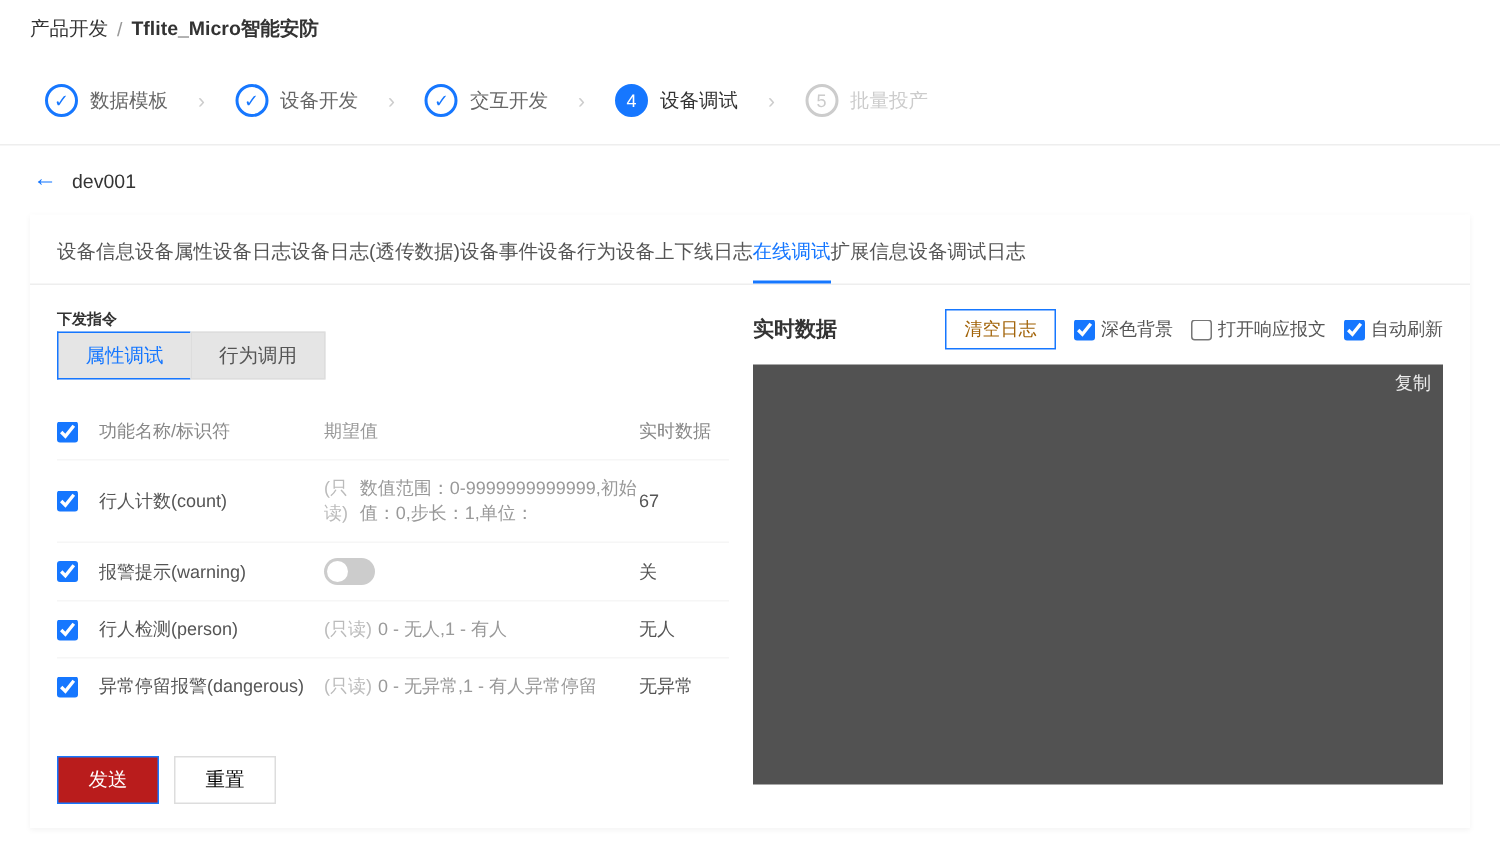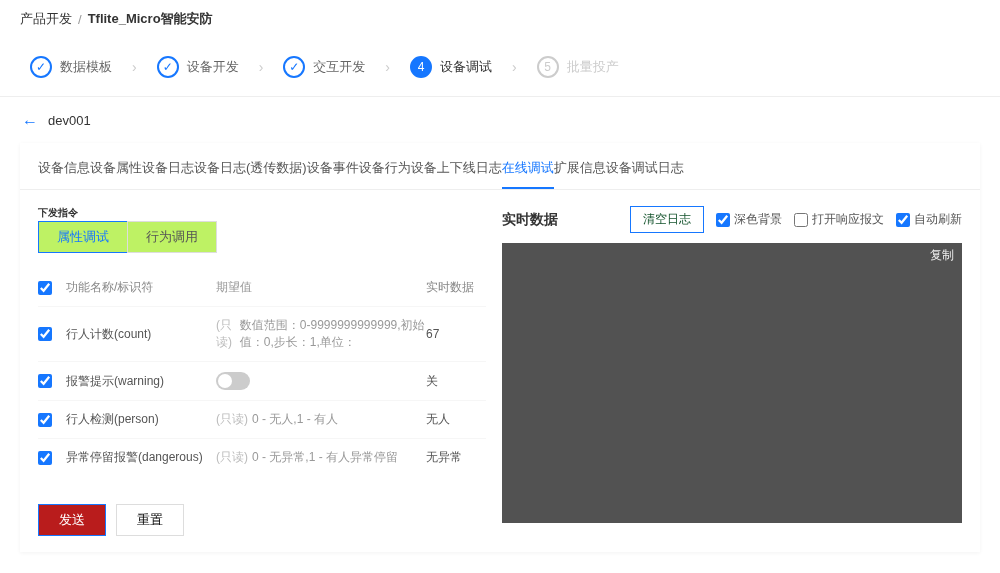--- a/index.html
+++ b/index.html
@@ -32,21 +32,21 @@
     .tab { padding: 4px 0 10px 0; color: #555; cursor: pointer; font-size: 13px; }
     .tab.active { color: #1677ff; border-bottom: 2px solid #1677ff; font-weight: 500; }
     
     .panel { display: flex; padding: 16px 18px; gap: 16px; }
     .left-col { flex: 1; }
     .right-col { width: 460px; }
     
     .section-title { font-weight: bold; font-size: 10px; margin-bottom: 1px; }
     
     .subtabs { display: flex; margin-bottom: 16px; }
-    .subtab { padding: 6px 18px; border: 1px solid #ddd; cursor: pointer; font-size: 13px; background: #bef264; color: #555; }
+    .subtab { padding: 6px 18px; border: 1px solid #ddd; cursor: pointer; font-size: 13px; background: #e5e5e5; color: #555; }
     .subtab:first-child { border-right: none; }
     .subtab.active { border-color: #1677ff; color: #1677ff; }
     
     .prop-table { width: 100%; }
     .prop-header, .prop-row { display: flex; align-items: center; padding: 10px 0; font-size: 12px; }
     .prop-header { color: #888; }
     .col-check { width: 28px; display: flex; align-items: center; }
     .col-name { width: 150px; }
     .col-expect { flex: 1; color: #999; display: flex; align-items: center; gap: 4px; }
     .col-expect .readonly { color: #bbb; }
@@ -57,21 +57,21 @@
     .toggle { width: 34px; height: 18px; background: #ccc; border-radius: 9px; position: relative; cursor: pointer; }
     .toggle::after { content: ''; position: absolute; width: 14px; height: 14px; background: #fff; border-radius: 50%; top: 2px; left: 2px; }
     
     .actions { margin-top: 28px; display: flex; gap: 10px; }
     .btn { padding: 6px 20px; border: 1px solid #ddd; background: #fff; cursor: pointer; font-size: 13px; }
     .btn.primary { background: #b91c1c; color: #fff; border-color: #1677ff; }
     
     .log-header { display: flex; align-items: center; justify-content: space-between; margin-bottom: 10px; }
     .log-title { font-weight: bold; font-size: 14px; }
     .log-controls { display: flex; align-items: center; gap: 12px; font-size: 12px; }
-    .btn-outline { padding: 4px 12px; border: 1px solid #1677ff; color: #14532d; background: #fff; cursor: pointer; font-size: 12px; }
+    .btn-outline { padding: 4px 12px; border: 1px solid #1677ff; color: #a16207; background: #fff; cursor: pointer; font-size: 12px; }
     .chk-label { display: flex; align-items: center; gap: 4px; cursor: pointer; color: #555; }
     .log-panel { width: 100%; height: 280px; background: #525252; position: relative; }
     .copy-btn { position: absolute; top: 4px; right: 8px; color: #eee; font-size: 12px; cursor: pointer; }
   </style>
 </head>
 <body>
 
 <div class="breadcrumb">
   <a>产品开发</a>
   <span class="sep">/</span>

